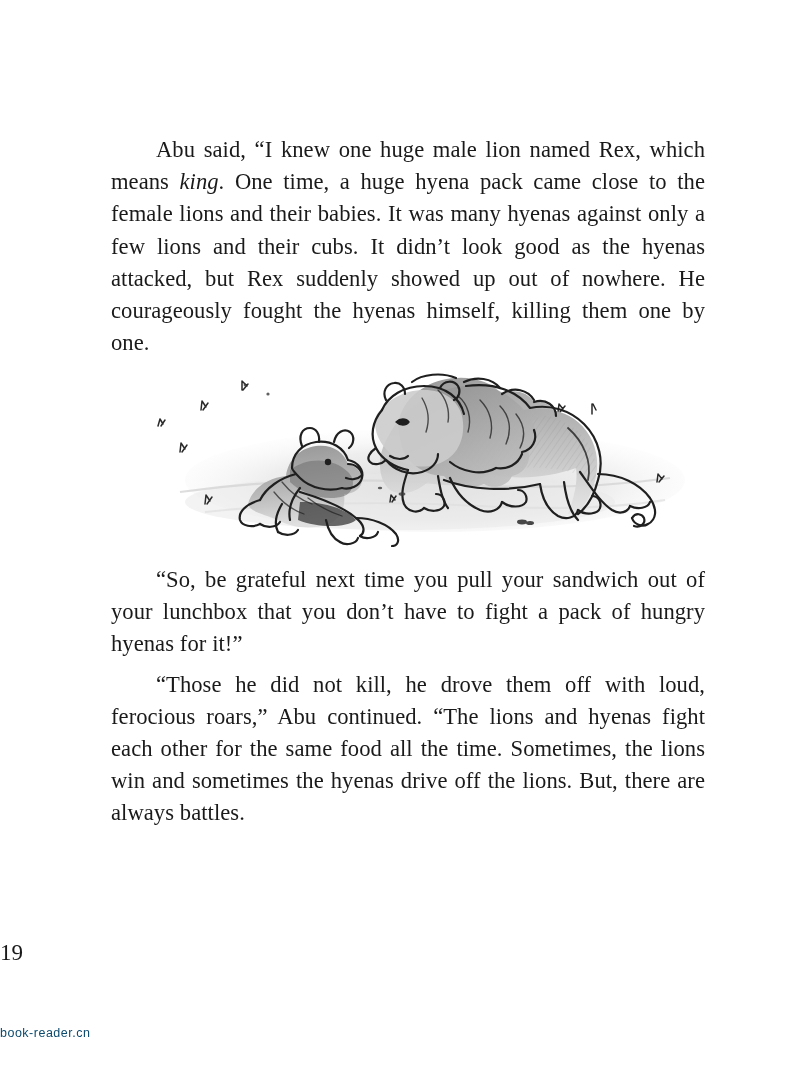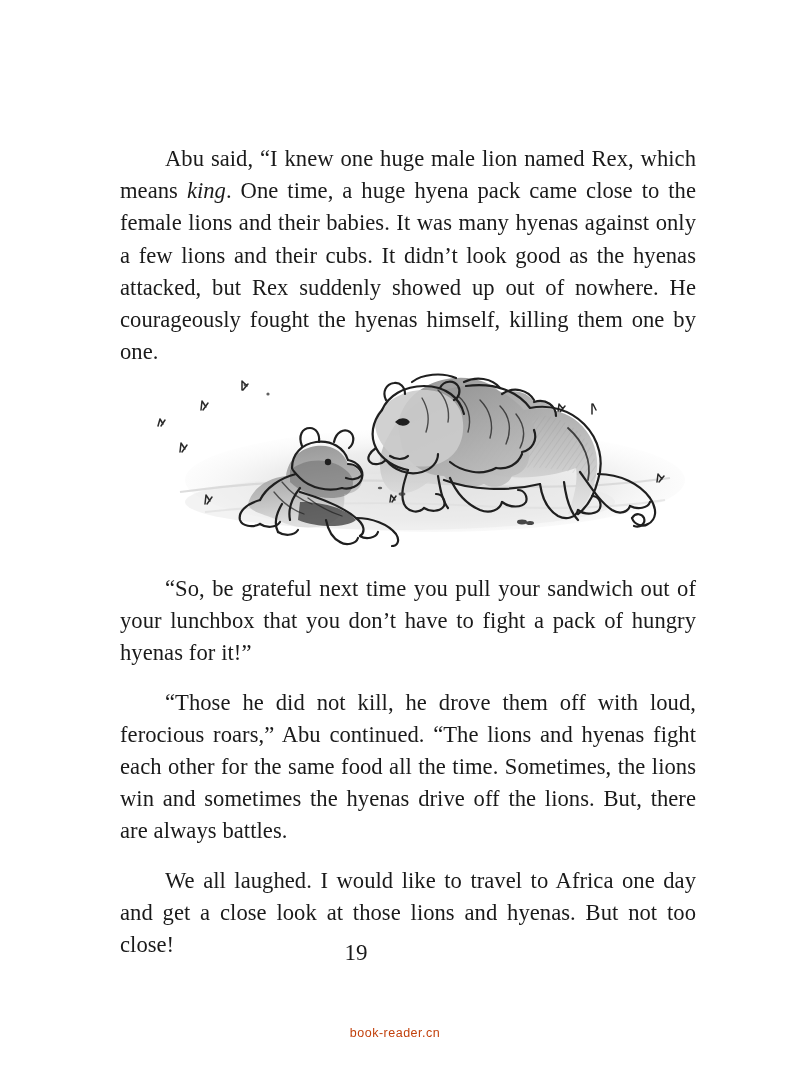--- a/index.html
+++ b/index.html
@@ -23,21 +23,21 @@
   }
 
   .text-block {
     position: absolute;
     left: 103px;
     top: 126px;
     width: 610px;
   }
 
   .para {
-    margin: 17px;
+    margin: 8px;
     text-align: justify;
     text-indent: 45px;
     font-size: 22.6px;
     line-height: 32.2px;
     letter-spacing: 0.04px;
     word-spacing: 0.2px;
     -webkit-font-smoothing: antialiased;
   }
 
   .para em {
@@ -65,37 +65,37 @@
     top: 556px;
     width: 610px;
   }
 
   
   .page-number {
     position: absolute;
     left: 0;
     top: 938px;
     width: 712px;
-    text-align: center;
+    text-align: left;
     font-size: 23px;
     line-height: 30px;
     color: #1a1a1a;
   }
 
   
   .watermark {
     position: absolute;
     left: 0;
     top: 1026px;
     width: 790px;
-    text-align: center;
+    text-align: left;
     font-family: "Liberation Sans", sans-serif;
     font-size: 12.5px;
     letter-spacing: 0.5px;
-    color: #c2410c;
+    color: #0c4a6e;
     user-select: none;
   }
 </style>
 </head>
 <body>
 
 <div class="page">
 
   <div class="text-block">
     <p class="para"><span>Abu said, “I knew one huge male lion named Rex, which means </span><em>king</em><span>. One time, a huge hyena pack came close to the female lions and their babies. It was many hyenas against only a few lions and their cubs. It didn’t look good as the hyenas attacked, but Rex suddenly showed up out of nowhere. He courageously fought the hyenas himself, killing them one by one.</span></p>
@@ -295,20 +295,19 @@
         <ellipse cx="230" cy="136" rx="2.2" ry="1.3"></ellipse>
         <circle cx="118" cy="42" r="1.6"></circle>
         <circle cx="95" cy="33" r="1.4"></circle>
       </g>
     </svg>
   </div>
 
   <div class="text-block-lower">
     <p class="para">“So, be grateful next time you pull your sandwich out of your lunchbox that you don’t have to fight a pack of hungry hyenas for it!”</p>
     <p class="para">“Those he did not kill, he drove them off with loud, ferocious roars,” Abu continued. “The lions and hyenas fight each other for the same food all the time. Sometimes, the lions win and sometimes the hyenas drive off the lions. But, there are always battles.</p>
-    <p class="para">We all laughed. I would like to travel to Africa one day and get a close look at those lions and hyenas. But not too close!</p>
   </div>
 
   <div class="page-number">19</div>
 
   <div class="watermark">book-reader.cn</div>
 
 </div>
 
 </body></html>

